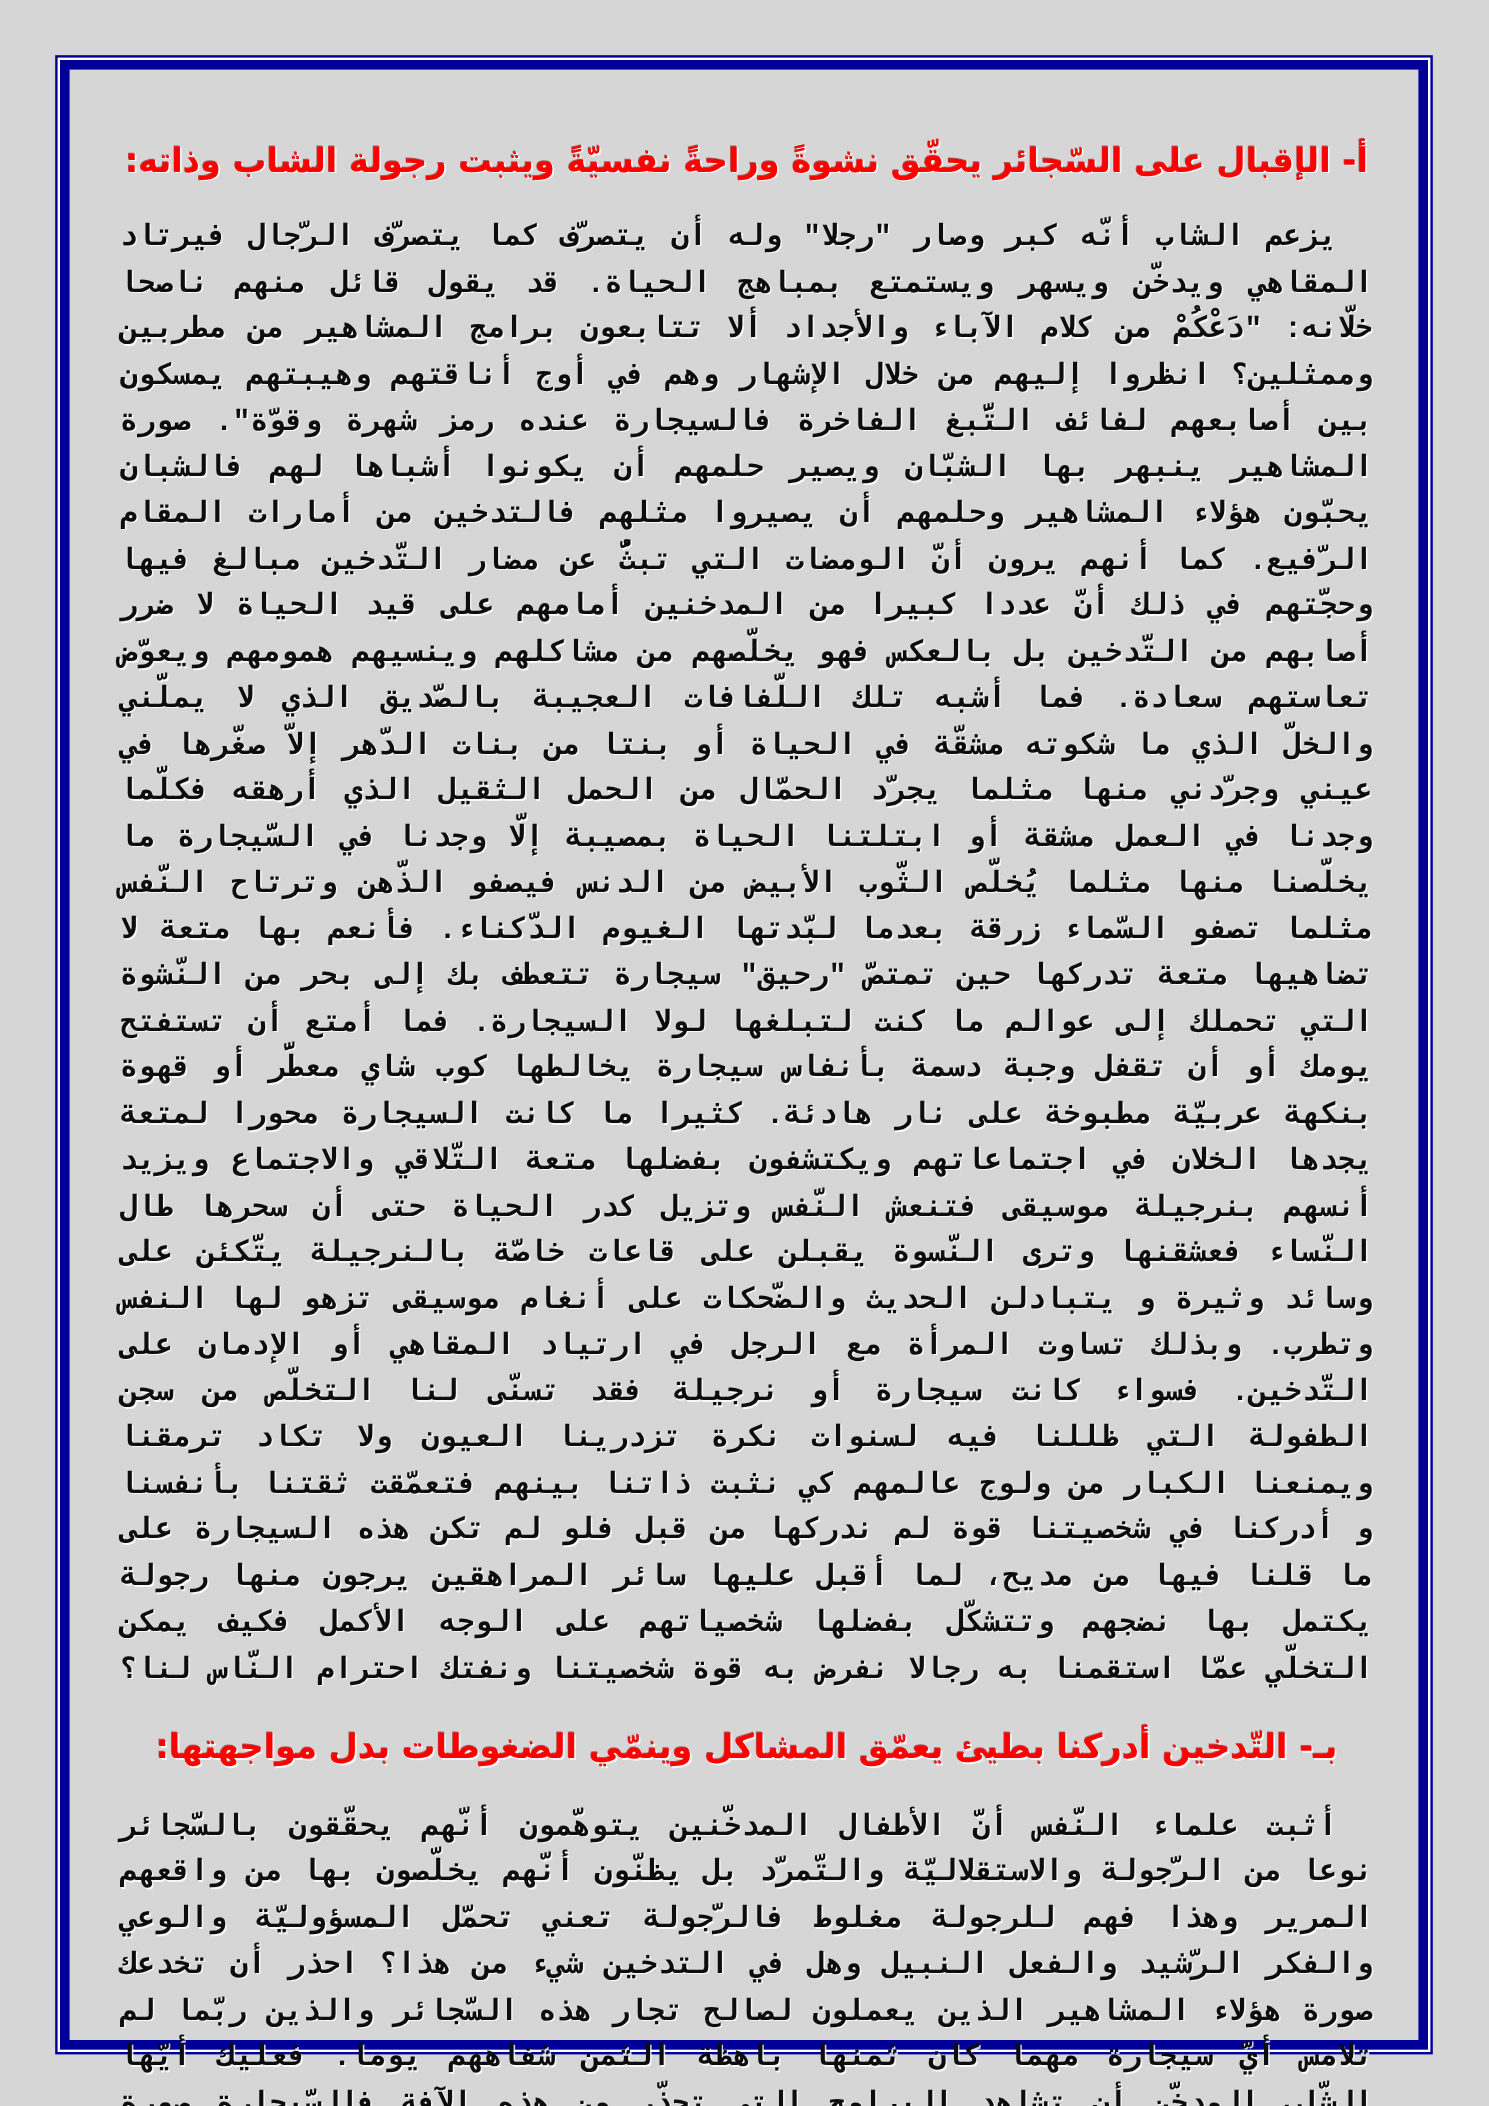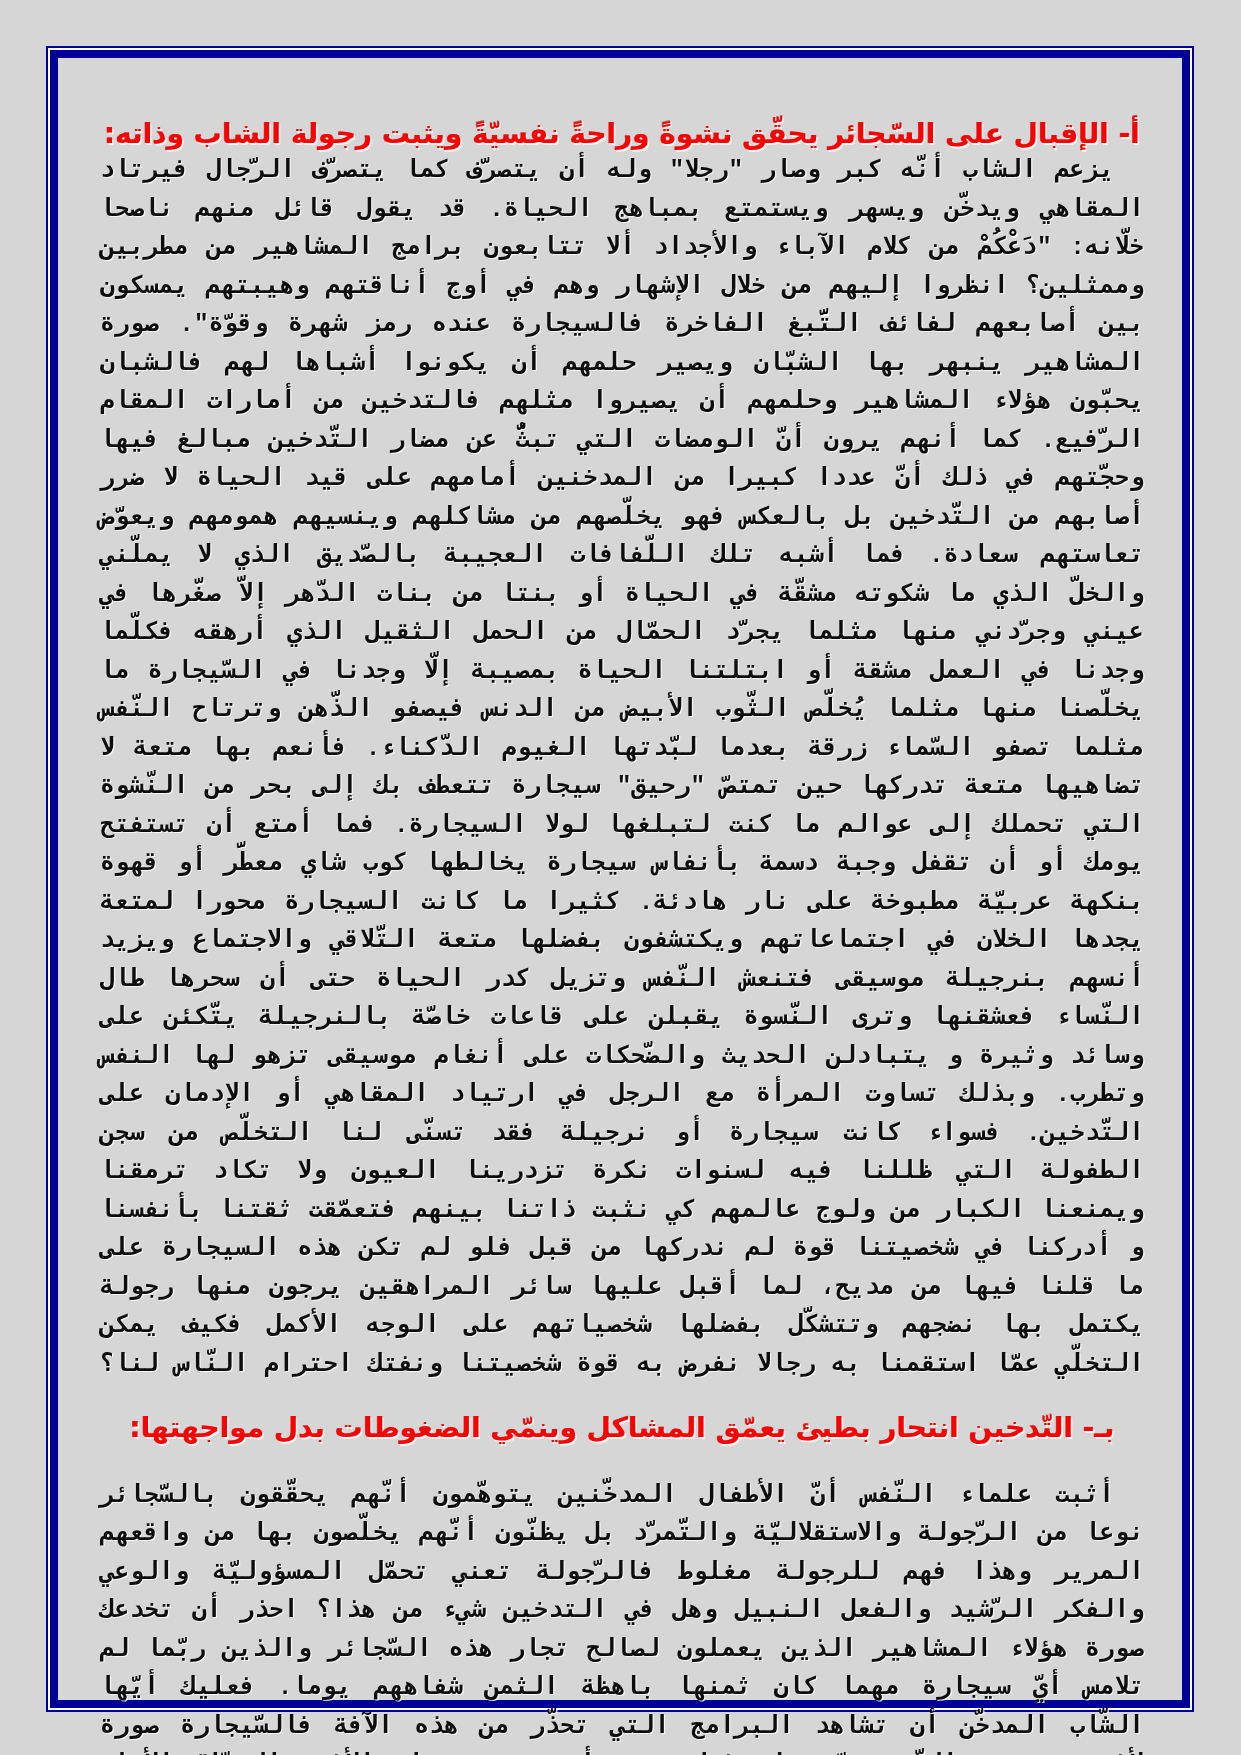--- a/index.html
+++ b/index.html
@@ -36,21 +36,21 @@
   .section-heading {
     text-align: center;
     color: #ff0000;
     font-size: 28px;
     font-weight: bold;
     line-height: 1.3;
     text-shadow: 1.5px 1.5px 0 rgba(255,255,255,0.75), -0.5px -0.5px 0 rgba(120,0,0,0.55);
     letter-spacing: 0.5px;
   }
 
-  .heading-a { margin-top: 18px; }
+  .heading-a { margin-top: 18px; margin-bottom: 28px; }
   .heading-b { margin-top: 26px; margin-bottom: 30px; }
 
   .body-text {
     direction: rtl;
     text-align: justify;
     text-justify: inter-word;
     color: #0d0d0d;
     font-size: 24.5px;
     font-weight: bold;
     line-height: 38.5px;
@@ -63,18 +63,18 @@
 </head>
 <body>
 
 <div class="page">
   <div class="frame">
 
     <h2 class="section-heading heading-a">أ- الإقبال على السّجائر يحقّق نشوةً وراحةً نفسيّةً ويثبت رجولة الشاب وذاته:</h2>
 
     <p class="body-text">يزعم الشاب أنّه كبر وصار "رجلا" وله أن يتصرّف كما يتصرّف الرّجال فيرتاد المقاهي ويدخّن ويسهر ويستمتع بمباهج الحياة. قد يقول قائل منهم ناصحا خلّانه: "دَعْكُمْ من كلام الآباء والأجداد ألا تتابعون برامج المشاهير من مطربين وممثلين؟ انظروا إليهم من خلال الإشهار وهم في أوج أناقتهم وهيبتهم يمسكون بين أصابعهم لفائف التَّبغ الفاخرة فالسيجارة عنده رمز شهرة وقوّة". صورة المشاهير ينبهر بها الشبّان ويصير حلمهم أن يكونوا أشباها لهم فالشبان يحبّون هؤلاء المشاهير وحلمهم أن يصيروا مثلهم فالتدخين من أمارات المقام الرّفيع. كما أنهم يرون أنّ الومضات التي تبثُّ عن مضار التّدخين مبالغ فيها وحجّتهم في ذلك أنّ عددا كبيرا من المدخنين أمامهم على قيد الحياة لا ضرر أصابهم من التّدخين بل بالعكس فهو يخلّصهم من مشاكلهم وينسيهم همومهم ويعوّض تعاستهم سعادة. فما أشبه تلك اللّفافات العجيبة بالصّديق الذي لا يملّني والخلّ الذي ما شكوته مشقّة في الحياة أو بنتا من بنات الدّهر إلاّ صغّرها في عيني وجرّدني منها مثلما يجرّد الحمّال من الحمل الثقيل الذي أرهقه فكلّما وجدنا في العمل مشقة أو ابتلتنا الحياة بمصيبة إلّا وجدنا في السّيجارة ما يخلّصنا منها مثلما يُخلّص الثّوب الأبيض من الدنس فيصفو الذّهن وترتاح النّفس مثلما تصفو السّماء زرقة بعدما لبّدتها الغيوم الدّكناء. فأنعم بها متعة لا تضاهيها متعة تدركها حين تمتصّ "رحيق" سيجارة تتعطف بك إلى بحر من النّشوة التي تحملك إلى عوالم ما كنت لتبلغها لولا السيجارة. فما أمتع أن تستفتح يومك أو أن تقفل وجبة دسمة بأنفاس سيجارة يخالطها كوب شاي معطَّر أو قهوة بنكهة عربيّة مطبوخة على نار هادئة. كثيرا ما كانت السيجارة محورا لمتعة يجدها الخلان في اجتماعاتهم ويكتشفون بفضلها متعة التّلاقي والاجتماع ويزيد أنسهم بنرجيلة موسيقى فتنعش النّفس وتزيل كدر الحياة حتى أن سحرها طال النّساء فعشقنها وترى النّسوة يقبلن على قاعات خاصّة بالنرجيلة يتّكئن على وسائد وثيرة و يتبادلن الحديث والضّحكات على أنغام موسيقى تزهو لها النفس وتطرب. وبذلك تساوت المرأة مع الرجل في ارتياد المقاهي أو الإدمان على التّدخين. فسواء كانت سيجارة أو نرجيلة فقد تسنّى لنا التخلّص من سجن الطفولة التي ظللنا فيه لسنوات نكرة تزدرينا العيون ولا تكاد ترمقنا ويمنعنا الكبار من ولوج عالمهم كي نثبت ذاتنا بينهم فتعمّقت ثقتنا بأنفسنا و أدركنا في شخصيتنا قوة لم ندركها من قبل فلو لم تكن هذه السيجارة على ما قلنا فيها من مديح، لما أقبل عليها سائر المراهقين يرجون منها رجولة يكتمل بها نضجهم وتتشكّل بفضلها شخصياتهم على الوجه الأكمل فكيف يمكن التخلّي عمّا استقمنا به رجالا نفرض به قوة شخصيتنا ونفتك احترام النّاس لنا؟</p>
 
-    <h2 class="section-heading heading-b">بـ- التّدخين انتحار بطيئ يعمّق المشاكل وينمّي الضغوطات بدل مواجهتها:</h2>
+    <h2 class="section-heading heading-b">بـ- التّدخين أدركنا بطيئ يعمّق المشاكل وينمّي الضغوطات بدل مواجهتها:</h2>
 
     <p class="body-text">أثبت علماء النّفس أنّ الأطفال المدخّنين يتوهّمون أنّهم يحقّقون بالسّجائر نوعا من الرّجولة والاستقلاليّة والتّمرّد بل يظنّون أنّهم يخلّصون بها من واقعهم المرير وهذا فهم للرجولة مغلوط فالرّجولة تعني تحمّل المسؤوليّة والوعي والفكر الرّشيد والفعل النبيل وهل في التدخين شيء من هذا؟ احذر أن تخدعك صورة هؤلاء المشاهير الذين يعملون لصالح تجار هذه السّجائر والذين ربّما لم تلامس أيّ سيجارة مهما كان ثمنها باهظة الثمن شفاههم يوما. فعليك أيّها الشّاب المدخّن أن تشاهد البرامج التي تحذّر من هذه الآفة فالسّيجارة صورة لأفعى مرعبة والتّبغ سمّ زعاف فهل ترضى أن تتخدع بجلد الأفعى البرّاق الأملس فتمسكها بين يديك ليقتلك سمّها؟ بالطبع لا عاقل يقبل هذا ألم تر التّدخين أشبه برصاصة قاتلة والمدخّن على هيئة هيكل عظميّ محترق؟ فالجهل مطيّة من ركبها ذلّ ومن صحبها ضلّ أحدّثك أيّها الشابّ</p>
 
   </div>
 </div>
 
 </body></html>

